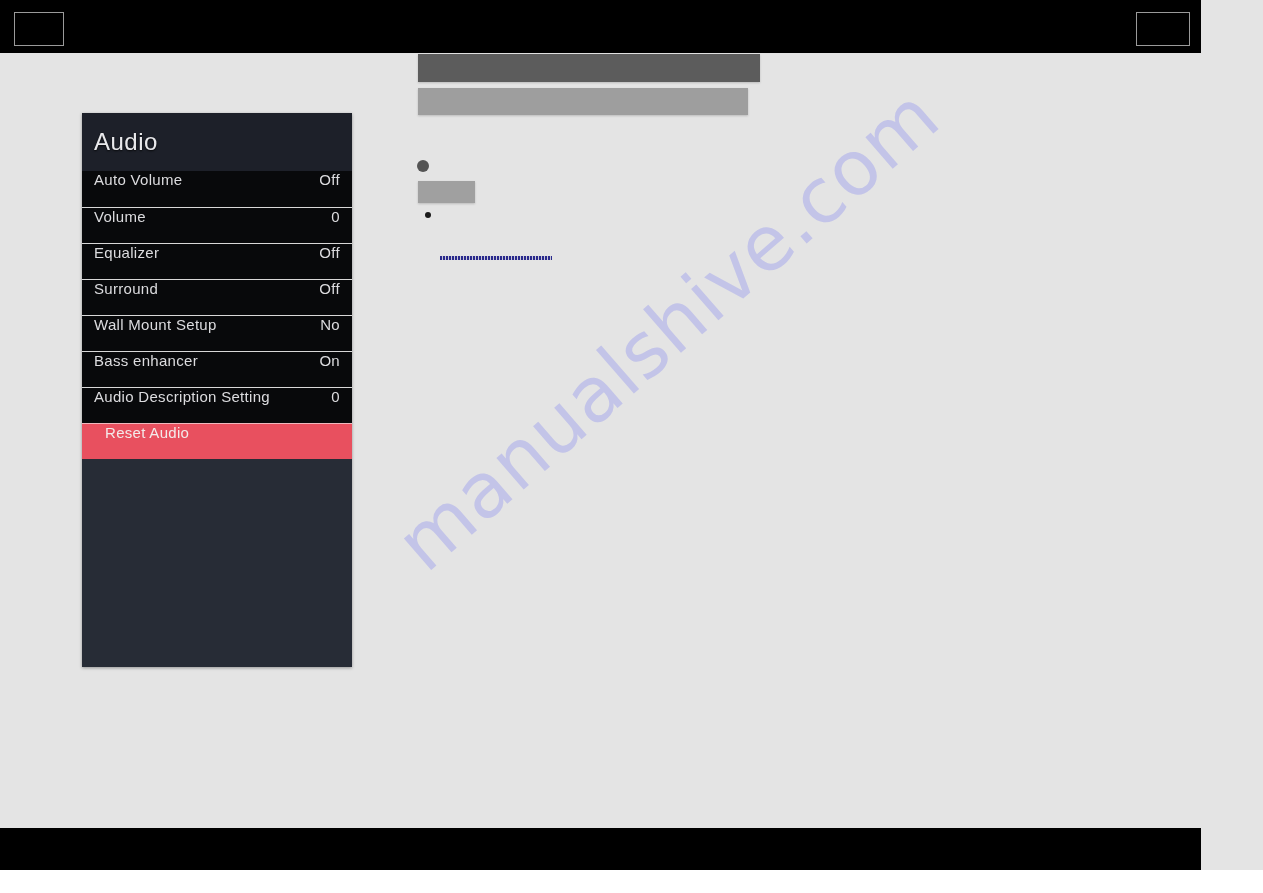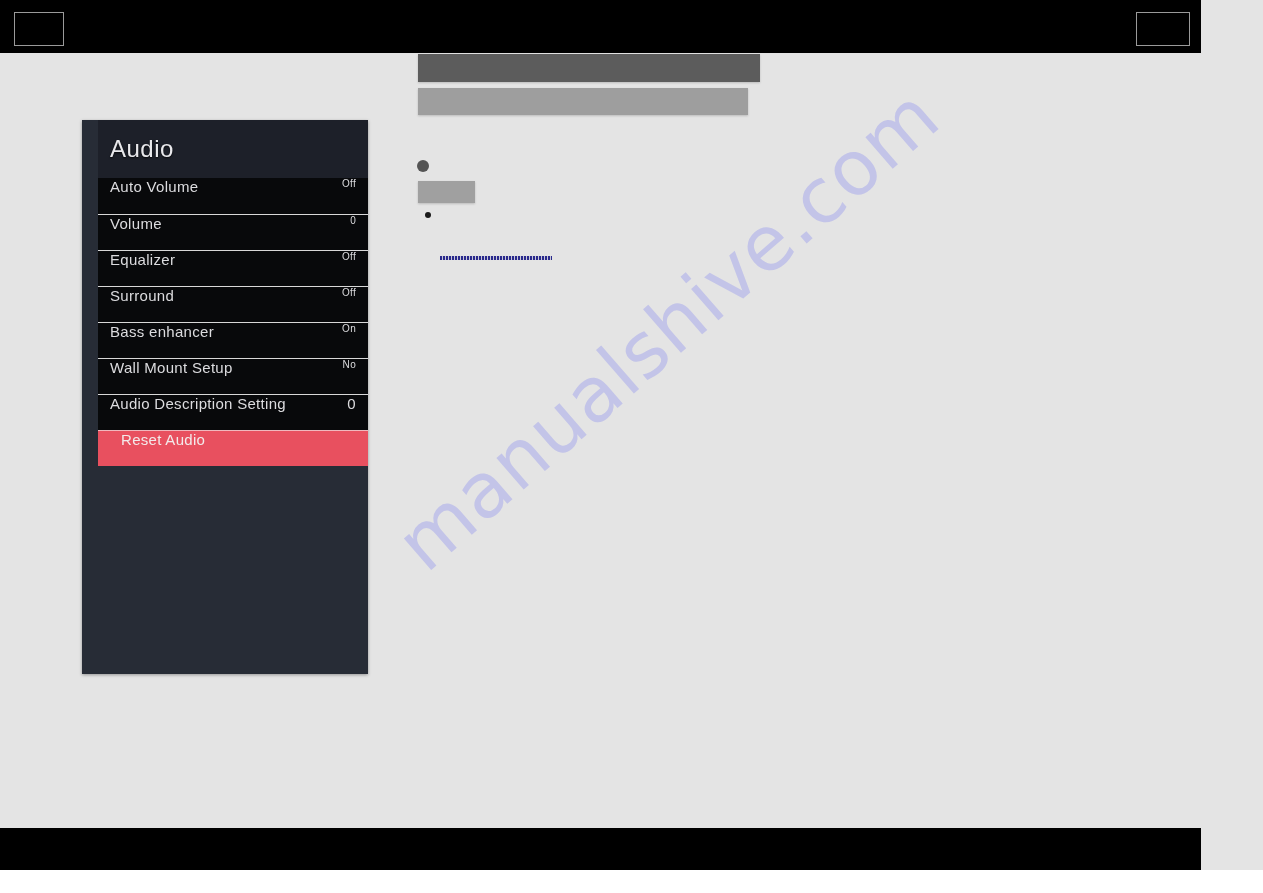--- a/index.html
+++ b/index.html
@@ -49,27 +49,26 @@
     border: 1px solid #9a9a9a;
     background: transparent;
   }
   .hdr-box-left  { left: 14px;   top: 12px; width: 48px; height: 32px; }
   .hdr-box-right { left: 1136px; top: 12px; width: 52px; height: 32px; }
 
   
   .osd {
     position: absolute;
     left: 82px;
-    top: 120px;
+    top: 113px;
     width: 270px;
     height: 554px;
     background: #272c36;
     box-shadow: 0 1px 3px rgba(0,0,0,0.35);
     overflow: hidden;
-    padding-left: 16px;
   }
   .osd-header {
     height: 58px;
     background: #1d2029;
     display: flex;
     align-items: center;
     padding-left: 12px;
     box-sizing: border-box;
   }
   .osd-title {
@@ -95,21 +94,21 @@
   }
   .osd-row:first-child { border-top: none; }
   .osd-row .lbl {
     color: #dcdcdf;
     font-size: 15px;
     letter-spacing: 0.3px;
     white-space: nowrap;
   }
   .osd-row .val {
     color: #dcdcdf;
-    font-size: 10px;
+    font-size: 15px;
     letter-spacing: 0.3px;
     white-space: nowrap;
   }
   .osd-row.small .lbl,
   .osd-row.small .val {
     font-size: 15px;
   }
   .osd-row.danger {
     background: #e8505f;
     border-top: 1px solid #f0b8bd;
@@ -220,27 +219,27 @@
         <span class="lbl">Equalizer</span>
         <span class="val">Off</span>
       </div>
 
       <div class="osd-row">
         <span class="lbl">Surround</span>
         <span class="val">Off</span>
       </div>
 
       <div class="osd-row">
+        <span class="lbl">Wall Mount Setup</span>
+        <span class="val">No</span>
+      </div>
+
+      <div class="osd-row">
         <span class="lbl">Bass enhancer</span>
         <span class="val">On</span>
-      </div>
-
-      <div class="osd-row">
-        <span class="lbl">Wall Mount Setup</span>
-        <span class="val">No</span>
       </div>
 
       <div class="osd-row small">
         <span class="lbl">Audio Description Setting</span>
         <span class="val">0</span>
       </div>
 
       <div class="osd-row danger">
         <span class="lbl">Reset Audio</span>
         <span class="val"></span>

